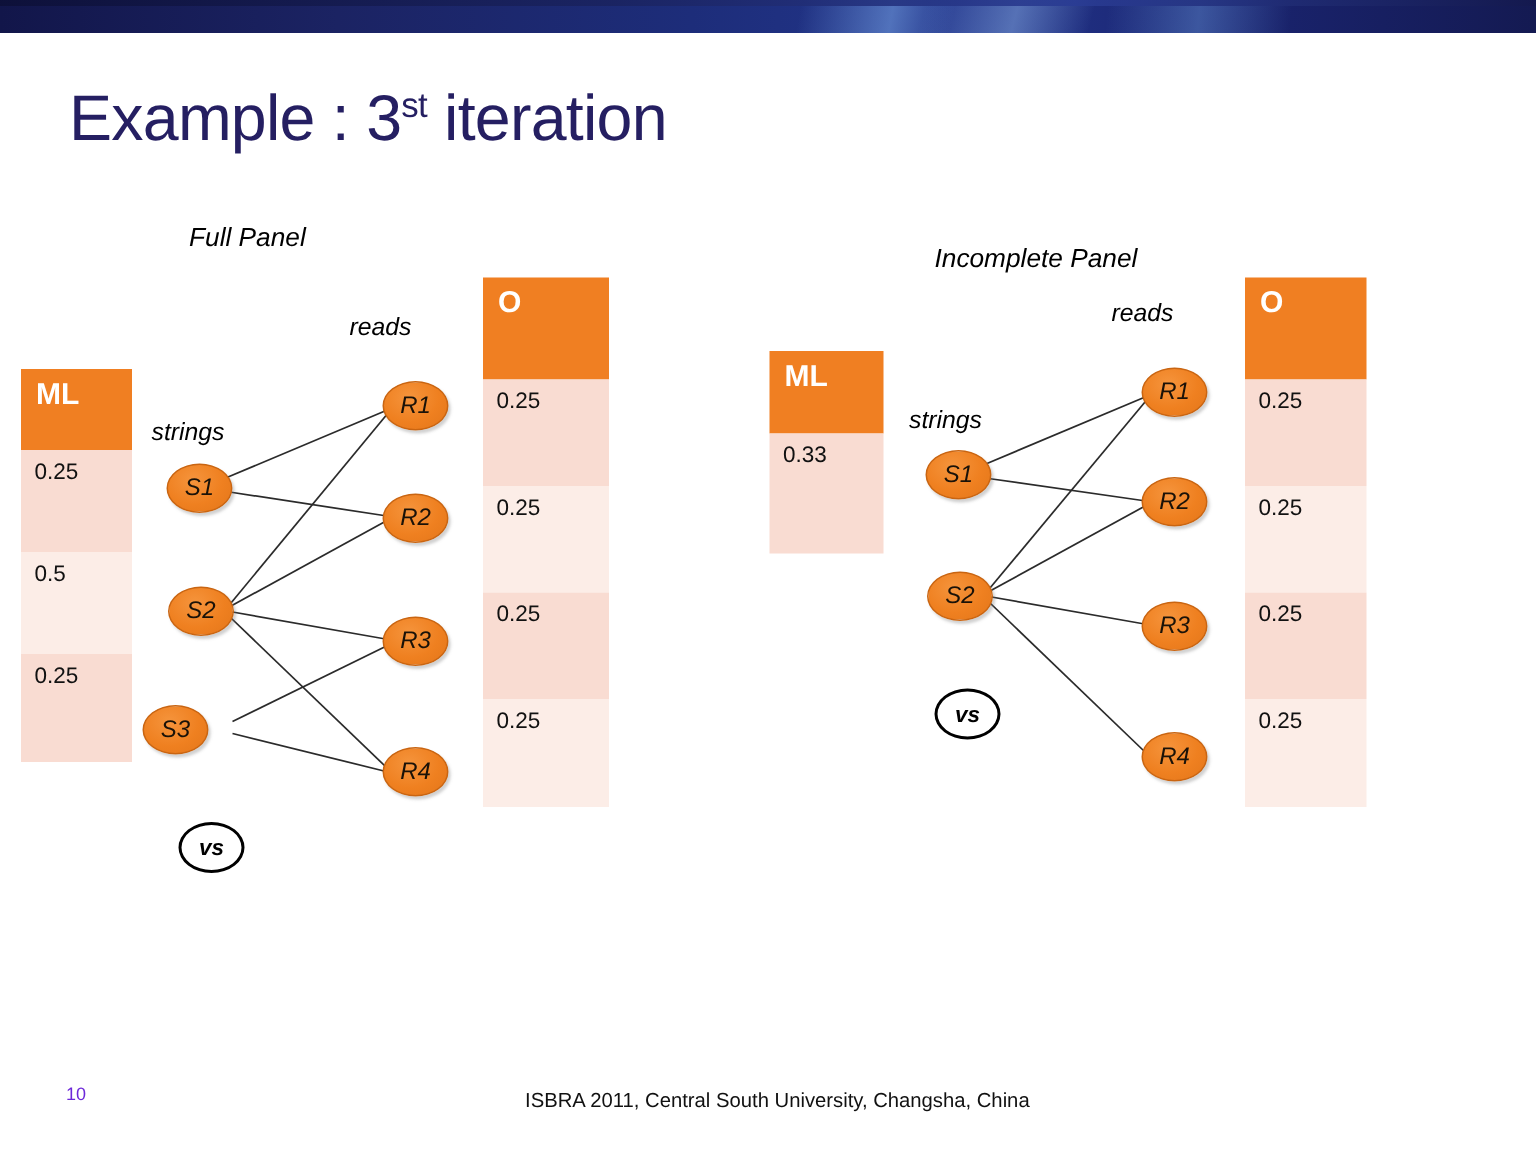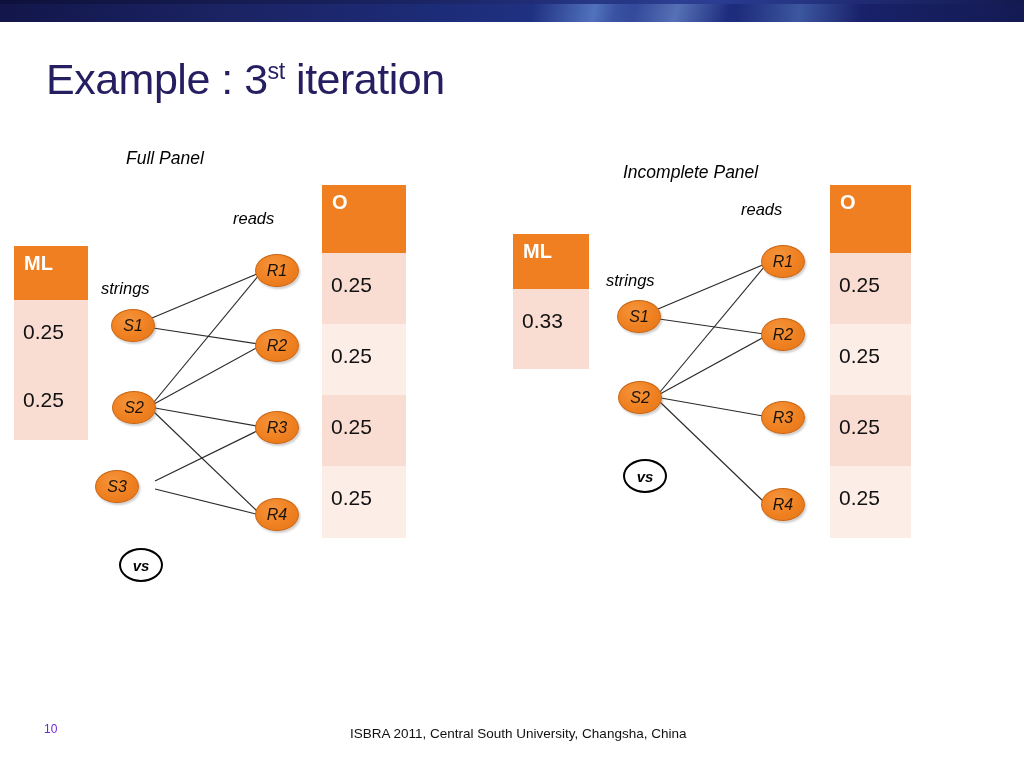--- a/index.html
+++ b/index.html
@@ -72,23 +72,23 @@
   }
   .col-header {
     color: #ffffff;
     font-weight: bold;
     font-size: 20px;
     padding: 6px 0 0 10px;
     box-sizing: border-box;
     background: #F07F22;
   }
   .col-cell {
-    font-size: 21px;
+    font-size: 15px;
     color: #111;
-    padding: 20px 0 0 9px;
+    padding: 6px 0 0 9px;
     box-sizing: border-box;
   }
   .cell-dark { background: #F9DCD2; }
   .cell-light { background: #FCEDE7; }
 
   
   .graph {
     position: absolute;
   }
   .node {
@@ -157,20 +157,21 @@
 
 <div id="page-title">
   <span>Example : 3</span><sup>st</sup><span> iteration</span>
 </div>
 
 <div class="panel-title" style="left:126px; top:148px;">Full Panel</div>
 
 <div class="col" style="left:14px; top:246px; width:74px;">
   <div class="col-header" style="height:54px;">ML</div>
   <div class="col-cell cell-dark" style="height:68px;">0.25</div>
+  <div class="col-cell cell-light" style="height:68px;">0.5</div>
   <div class="col-cell cell-dark" style="height:72px;">0.25</div>
 </div>
 
 <div class="col" style="left:322px; top:185px; width:84px;">
   <div class="col-header" style="height:68px;">O</div>
   <div class="col-cell cell-dark" style="height:71px;">0.25</div>
   <div class="col-cell cell-light" style="height:71px;">0.25</div>
   <div class="col-cell cell-dark" style="height:71px;">0.25</div>
   <div class="col-cell cell-light" style="height:72px;">0.25</div>
 </div>

